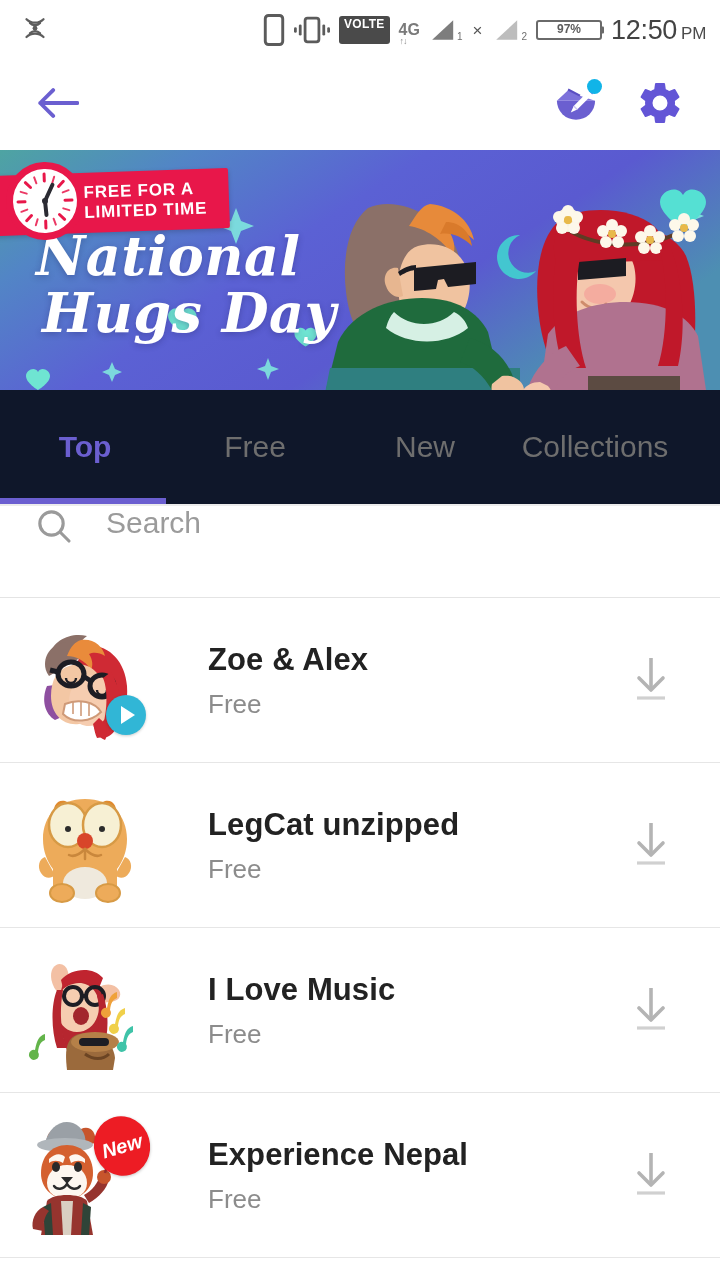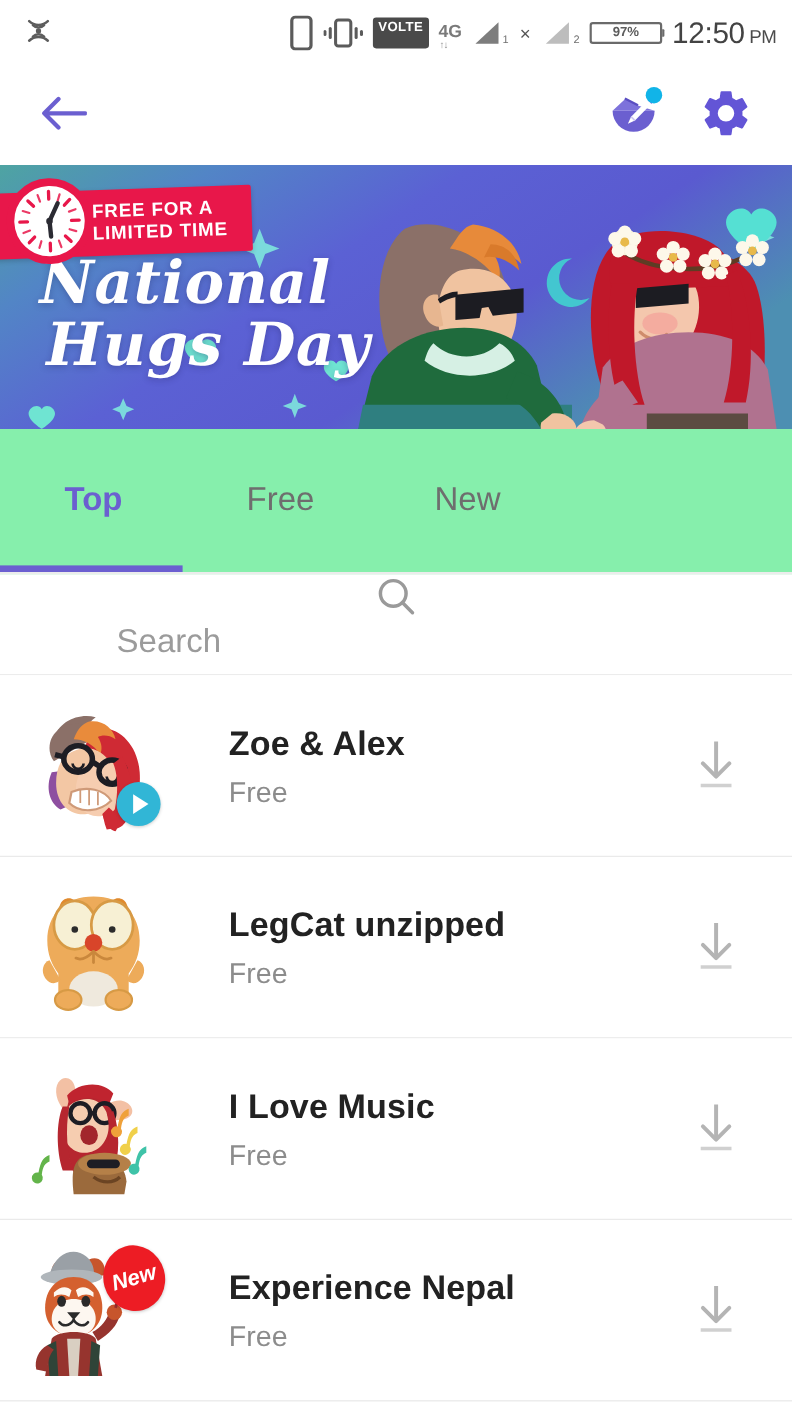--- a/index.html
+++ b/index.html
@@ -85,37 +85,37 @@
   .banner-title{
     position:absolute; left:36px; top:78px; color:#fff;
     font-family:"DejaVu Serif", serif; font-style:italic; font-weight:bold;
     font-size:54px; line-height:1.06; text-shadow:0 2px 6px rgba(30,30,90,.30);
     letter-spacing:.5px;
   }
   .banner-title .l2{ margin-left:6px; display:block; }
 
   
   .tabs{
-    position:relative; width:720px; height:132px; background:#86efac;
+    position:relative; width:720px; height:116px; background:#0f172a;
     display:flex; align-items:center; border-bottom:2px solid #ececec;
     overflow:hidden;
   }
   .tab{
     flex:0 0 auto; width:170px; text-align:center; font-size:30px;
     color:#6e6e6e; cursor:pointer; line-height:1;
   }
   .tab.active{ color:#6b5fd0; font-weight:600; }
   .tab-underline{
     position:absolute; left:0; bottom:0; width:166px; height:6px; background:#6b5fd0;
   }
 
   
   .searchbar{
-    width:720px; height:92px; display:flex; align-items:center;
-    padding:0 34px; border-bottom:1px solid #e4e4e4; background:#fff;flex-direction:column;
+    width:720px; height:92px; display:flex; align-items:flex-start;
+    padding:0 34px; border-bottom:1px solid #e4e4e4; background:#fff;
   }
   .search-input{
     border:none; outline:none; background:transparent; margin-left:32px;
     font-size:30px; color:#5a5a5a; width:540px;
     font-family:"Liberation Sans", sans-serif;
   }
   .search-input::placeholder{ color:#9b9b9b; }
 
   
   .sticker-list{ width:720px; background:#fff; }
@@ -432,20 +432,21 @@
     <div class="banner-title">
       <span class="l1">National</span>
       <span class="l2">Hugs Day</span>
     </div>
   </div>
 
   <div class="tabs">
     <div class="tab active">Top</div>
     <div class="tab">Free</div>
     <div class="tab">New</div>
+    <div class="tab">Collections</div>
     <div class="tab-underline"></div>
   </div>
 
   <div class="searchbar">
     <span>
       <svg width="40" height="40" viewBox="0 0 24 24">
         <circle cx="10.5" cy="10.5" r="7" fill="none" stroke="#9a9a9a" stroke-width="1.9"></circle>
         <line x1="15.6" y1="15.6" x2="21" y2="21" stroke="#9a9a9a" stroke-width="1.9" stroke-linecap="round"></line>
       </svg>
     </span>

